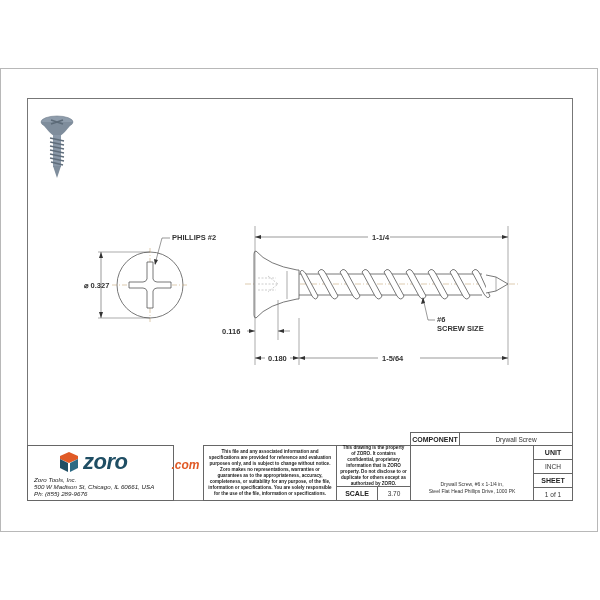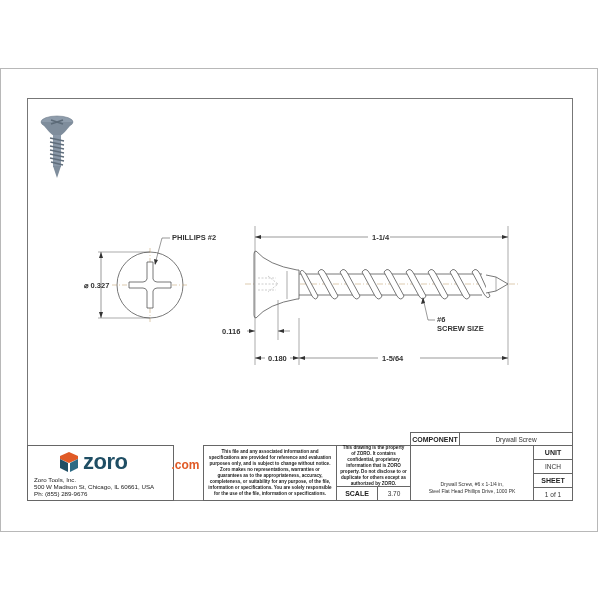--- a/index.html
+++ b/index.html
@@ -120,21 +120,21 @@
     <path d="M423 297 L421 304 L425 303 Z" fill="#333" stroke="none"></path>
   </g>
   <text class="dimtext" x="372" y="240">1-1/4</text>
   <text class="dimtext" x="222" y="334">0.116</text>
   <text class="dimtext" x="268" y="361">0.180</text>
   <text class="dimtext" x="382" y="361">1-5/64</text>
   <text class="dimtext" x="437" y="322">#6</text>
   <text class="dimtext" x="437" y="331">SCREW SIZE</text>
 </svg>
 
-<div class="cell" style="left:27px; top:445px; width:147px; height:56px; display:block; text-align:left;">
+<div class="cell" style="left:27px; top:445px; width:147px; height:56px; display:block; text-align:left;font-style:italic;">
   <div style="position:absolute; left:30px; top:3px; display:flex; align-items:center;">
     <svg width="22" height="22" viewBox="0 0 22 22">
       <path d="M11 1 L20 5 L20 8 L11 12 L2 8 L2 5 Z" fill="#e05a26"></path>
       <path d="M2 8 L10 12 L10 21 L2 17 Z" fill="#1f4e64"></path>
       <path d="M12 12 L20 8 L20 17 L12 21 Z" fill="#2b6a84"></path>
     </svg>
     <span class="logo-text" style="margin-left:3px;">zoro</span>
     <span class="logo-com" style="margin-top:6px;padding-left:44px;">.com</span>
   </div>
   <div class="addr" style="position:absolute; left:6px; top:30px;">

